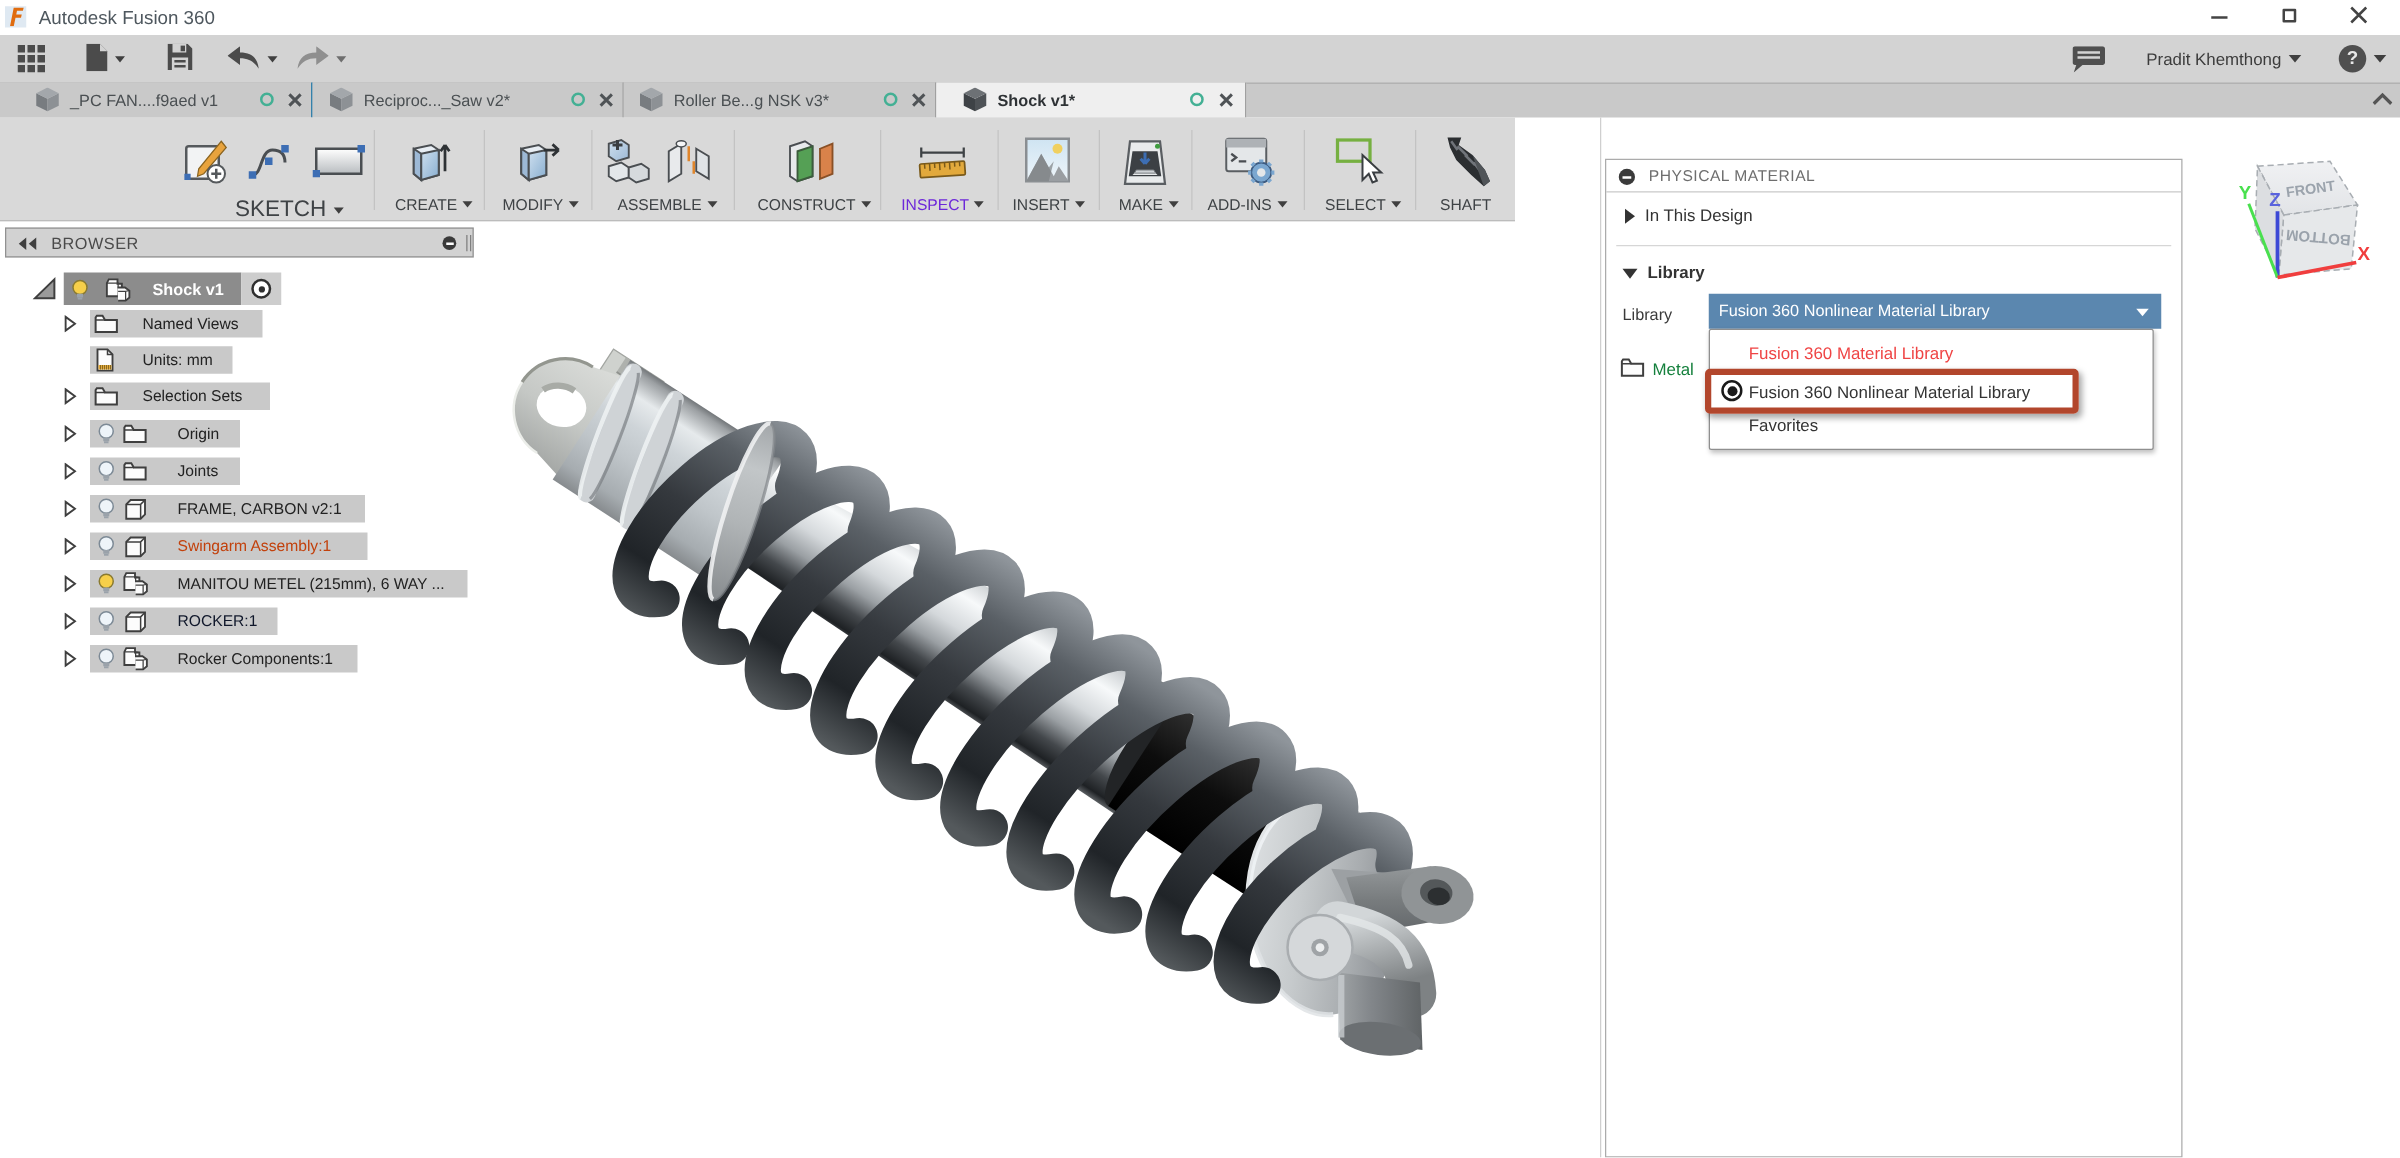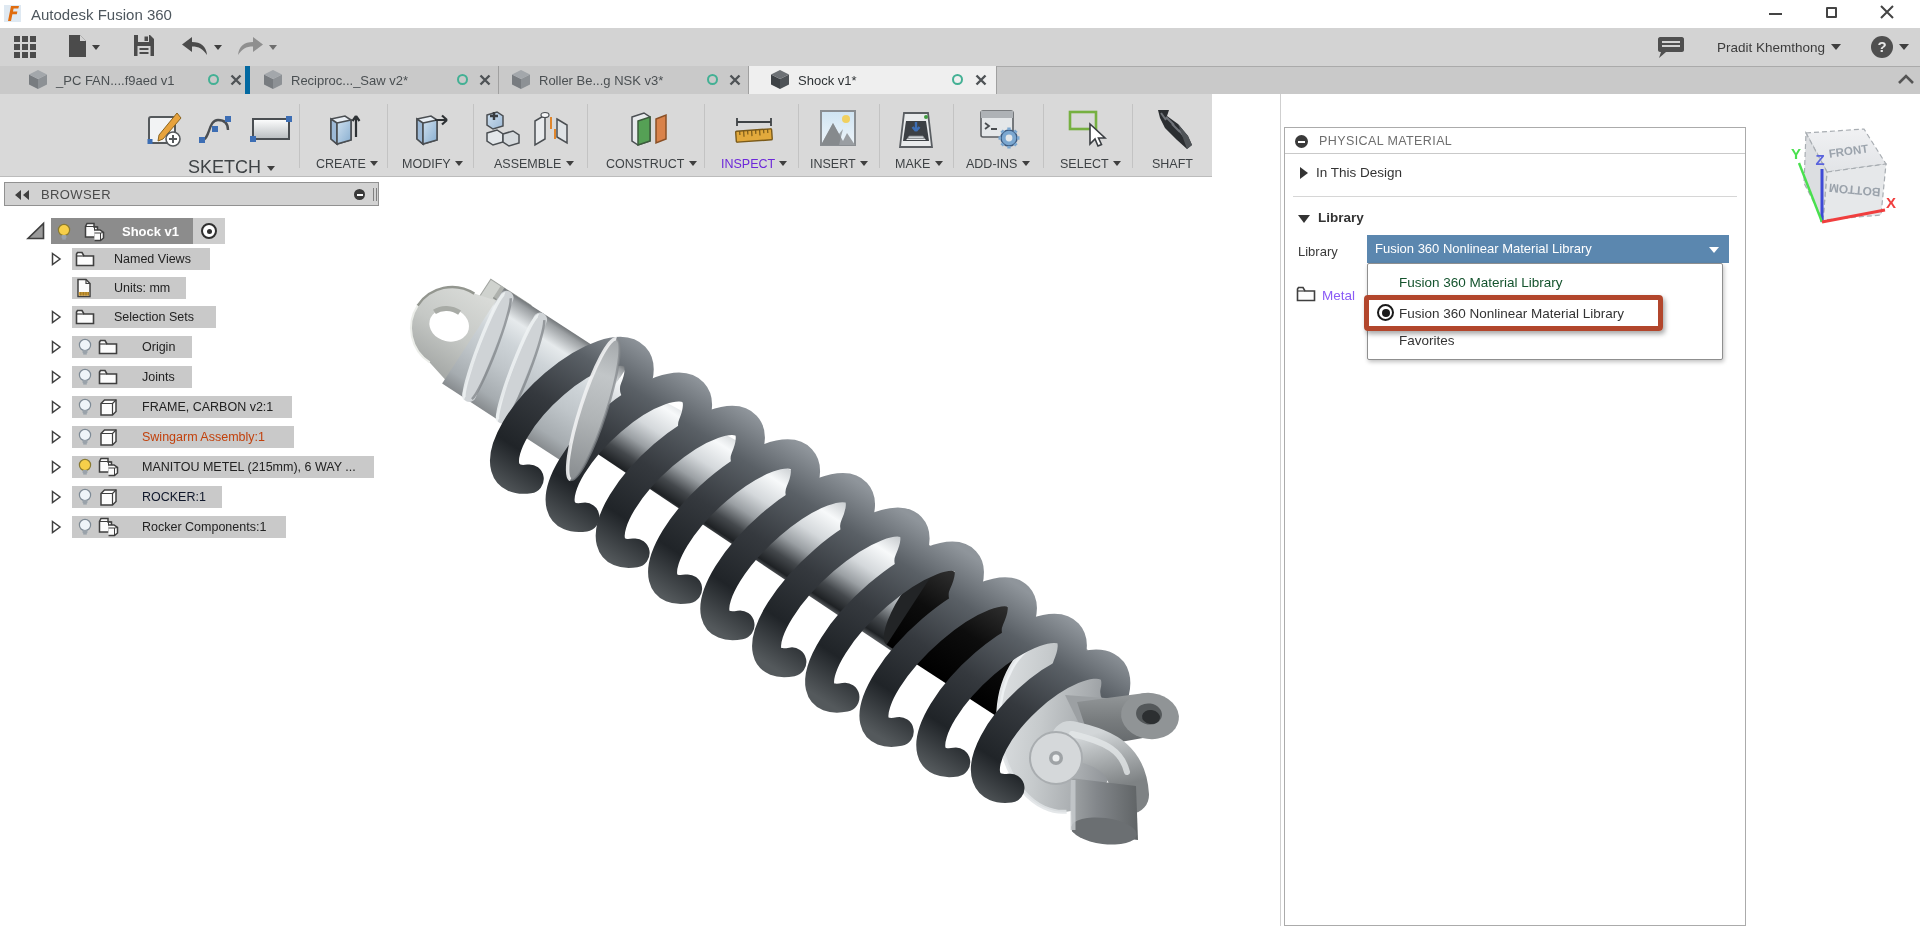--- a/index.html
+++ b/index.html
@@ -58,21 +58,21 @@
    <path d="M0 2 C0 1 1 0 2 0 L24 0 C25 0 26 1 26 2 L26 13 C26 14 25 15 24 15 L8 15 L1 21 L3 15 L2 15 C1 15 0 14 0 13 Z" fill="#4f4f4f"></path>
    <rect x="4" y="4" width="18" height="2" fill="#d3d3d3"></rect>
    <rect x="4" y="8" width="18" height="2" fill="#d3d3d3"></rect>
  </svg>
  <div class="abs" style="left:1717px;top:12px;font-size:13.5px;color:#3c3c3c">Pradit Khemthong</div>
  <div class="abs carD" style="left:1831px;top:16px;border-left-width:5px;border-right-width:5px;border-top-width:6px"></div>
  <div class="abs" style="left:1871px;top:8px;width:22px;height:22px;border-radius:50%;background:#4f4f4f;color:#e8e8e8;font-size:15px;font-weight:bold;text-align:center;line-height:22px">?</div>
  <div class="abs carD" style="left:1899px;top:16px;border-left-width:5px;border-right-width:5px;border-top-width:6px"></div>
 </div>
 <div class="abs" style="left:0;top:66px;width:1920px;height:28px;background:#c9c9c9;border-top:1px solid #aaa"></div>
-<div class="abs" style="left:0px;top:66px;width:250px;height:28px;background:#c9c9c9;border-right:5px solid #0369a1">
+<div class="abs" style="left:0px;top:66px;width:250px;height:28px;background:#c9c9c9;border-right:1px solid #0369a1">
     <svg class="abs" style="left:28px;top:4px" width="20" height="20" viewBox="0 0 20 20">
   <path d="M1 4.5 L10 9 L10 19 L1 14.5 Z" fill="#787c80"></path>
   <path d="M10 9 L19 4.5 L19 14.5 L10 19 Z" fill="#8d9195"></path>
   <path d="M10 0 L19 4.5 L10 9 L1 4.5 Z" fill="#a3a7ab"></path>
  </svg>
     <div class="abs" style="left:56px;top:7px;font-size:13px;font-weight:normal;color:#4a4f52;white-space:nowrap">_PC FAN....f9aed v1</div>
     <div class="abs" style="left:208px;top:8px;width:11px;height:11px;border:2px solid #43b094;border-radius:50%"></div>
     <svg class="abs" style="left:230px;top:8px" width="12" height="12">
       <path d="M1.5 1.5 L10.5 10.5 M10.5 1.5 L1.5 10.5" stroke="#4f5356" stroke-width="2.4"></path>
     </svg>
@@ -100,21 +100,21 @@
     <svg class="abs" style="left:230px;top:8px" width="12" height="12">
       <path d="M1.5 1.5 L10.5 10.5 M10.5 1.5 L1.5 10.5" stroke="#4f5356" stroke-width="2.4"></path>
     </svg>
   </div>
 <div class="abs" style="left:749px;top:66px;width:248px;height:28px;background:#efefef;border-right:1px solid #a0a0a0">
     <svg class="abs" style="left:21px;top:4px" width="20" height="20" viewBox="0 0 20 20">
   <path d="M1 4.5 L10 9 L10 19 L1 14.5 Z" fill="#3e4246"></path>
   <path d="M10 9 L19 4.5 L19 14.5 L10 19 Z" fill="#4e5256"></path>
   <path d="M10 0 L19 4.5 L10 9 L1 4.5 Z" fill="#6d7175"></path>
  </svg>
-    <div class="abs" style="left:49px;top:7px;font-size:13px;font-weight:normal;color:#2e3235;white-space:nowrap">Shock v1*</div>
+    <div class="abs" style="left:49px;top:7px;font-size:13px;font-weight:bold;color:#2e3235;white-space:nowrap">Shock v1*</div>
     <div class="abs" style="left:203px;top:8px;width:11px;height:11px;border:2px solid #43b094;border-radius:50%"></div>
     <svg class="abs" style="left:226px;top:8px" width="12" height="12">
       <path d="M1.5 1.5 L10.5 10.5 M10.5 1.5 L1.5 10.5" stroke="#4f5356" stroke-width="2.4"></path>
     </svg>
   </div>
 <svg class="abs" style="left:1898px;top:74px" width="16" height="10">
     <path d="M1 9 L8 2 L15 9" stroke="#555" stroke-width="2.6" fill="none"></path>
   </svg>
 <div class="abs" style="left:0;top:94px;width:1212px;height:83px;background:#d9d9d9;border-bottom:1px solid #bcbcbc">
     <div class="abs" style="left:299px;top:10px;width:1px;height:64px;background:#c3c3c3"></div>
@@ -586,32 +586,32 @@
     <svg class="abs" style="left:12px;top:86px" width="14" height="10">
       <path d="M1 1 L13 1 L7 9 Z" fill="#333"></path>
     </svg>
     <div class="abs" style="left:33px;top:82px;font-size:13.5px;font-weight:bold;color:#333">Library</div>
     <div class="abs" style="left:13px;top:116px;font-size:13px;color:#3a3a3a">Library</div>
     <div class="abs" style="left:82px;top:107px;width:362px;height:28px;background:#5b87af">
       <div class="abs" style="left:8px;top:6px;font-size:13px;color:#fff">Fusion 360 Nonlinear Material Library</div>
       <div class="carD abs" style="left:342px;top:12px;border-top-color:#fff;border-left-width:5px;border-right-width:5px;border-top-width:6px"></div>
     </div>
     <div class="abs" style="left:82px;top:135px;width:356px;height:97px;background:#fff;border:1px solid #8f8f8f;border-radius:2px;box-shadow:1px 2px 4px rgba(0,0,0,0.25)">
-      <div class="abs" style="left:31px;top:11px;font-size:13.5px;color:#14532d">Fusion 360 Material Library</div>
+      <div class="abs" style="left:31px;top:11px;font-size:13.5px;color:#ef4444">Fusion 360 Material Library</div>
       <div class="abs" style="left:9px;top:40px;width:17px;height:17px;border-radius:50%;border:2px solid #1a1a1a;background:#fff"></div>
       <div class="abs" style="left:13.5px;top:44.5px;width:8px;height:8px;border-radius:50%;background:#1a1a1a"></div>
       <div class="abs" style="left:31px;top:42px;font-size:13.5px;color:#333">Fusion 360 Nonlinear Material Library</div>
       <div class="abs" style="left:31px;top:69px;font-size:13.5px;color:#333">Favorites</div>
     </div>
     <div class="abs" style="left:79px;top:167px;width:299px;height:36px;border:5px solid #b2462c;border-radius:4px;box-shadow:2px 3px 5px rgba(0,0,0,0.35)"></div>
     <svg class="abs" style="left:11px;top:158px" width="20" height="16" viewBox="0 0 20 16">
 <path d="M1.5 3 L1.5 14.5 L18.5 14.5 L18.5 5 L9 5 L7 1.5 L2.5 1.5 Z" fill="#fcfcfc" stroke="#3f3f3f" stroke-width="1.6"></path>
 <path d="M1.5 5 L9 5" stroke="#3f3f3f" stroke-width="1.2"></path>
 </svg>
-    <div class="abs" style="left:37px;top:160px;font-size:13.5px;color:#8b5cf6">Metal</div>
+    <div class="abs" style="left:37px;top:160px;font-size:13.5px;color:#15803d">Metal</div>
   </div>
 <div class="abs" style="left:1280px;top:94px;width:1px;height:832px;background:#cfcfcf"></div>
 <svg class="abs" style="left:1780px;top:115px" width="140" height="130" viewBox="0 0 140 130">
 <defs>
 <linearGradient id="vtop" x1="0" y1="0" x2="0" y2="1">
         <stop offset="0" stop-color="#f0f1f3"></stop>
         <stop offset="1" stop-color="#e2e4e7"></stop>
       </linearGradient>
 </defs>
 <g stroke="#a8adb2" stroke-width="1.2" stroke-dasharray="5,3">

